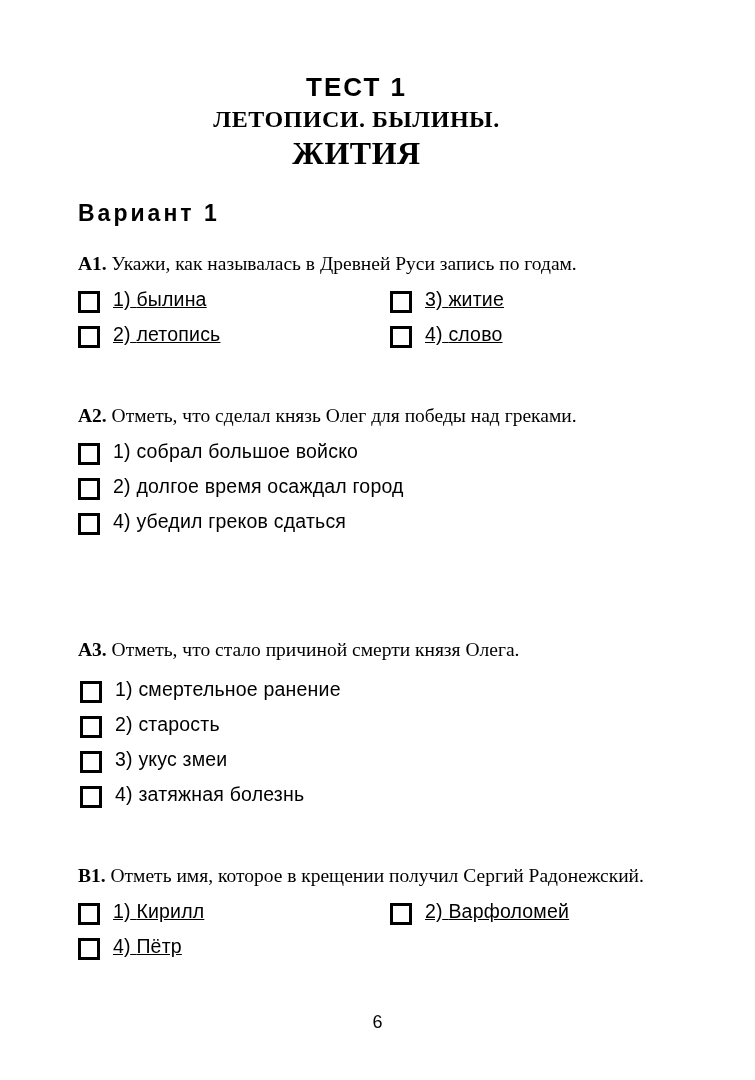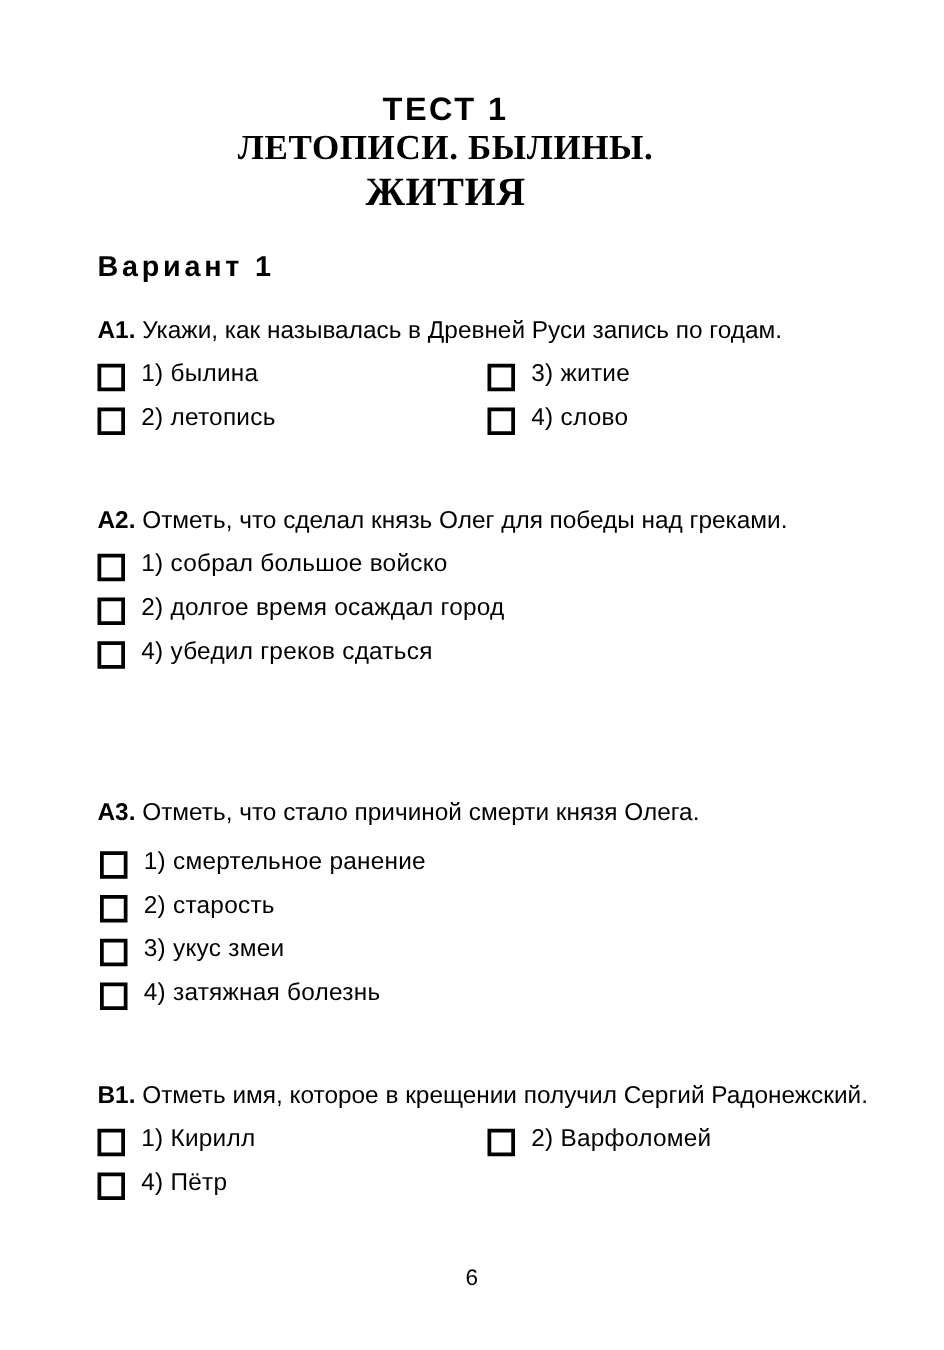--- a/index.html
+++ b/index.html
@@ -36,21 +36,21 @@
     font-family: "Liberation Sans", sans-serif;
     font-weight: bold;
     font-size: 26px;
     letter-spacing: 2px;
     line-height: 30px;
     margin-left: 38px;
   }
   .title-main {
     font-family: "Liberation Serif", serif;
     font-weight: bold;
-    font-size: 28px;
+    font-size: 24px;
     line-height: 34px;
     letter-spacing: 0.5px;
     margin-left: 38px;
   }
   .title-main-l2 {
     font-family: "Liberation Serif", serif;
     font-weight: bold;
     font-size: 32px;
     line-height: 34px;
     letter-spacing: 0.5px;
@@ -73,20 +73,21 @@
     left: 78px;
     width: 618px;
   }
   .q-text {
     font-size: 19.5px;
     line-height: 28px;
     text-align: justify;
     text-justify: inter-word;
     padding-left: 40px;
     text-indent: -40px;
+    font-family: Liberation Serif, serif;
   }
   .q-label {
     font-weight: bold;
   }
   .q-body {
     font-weight: normal;
   }
 
   
   .options {
@@ -109,20 +110,21 @@
   .opt-label {
     font-size: 19.5px;
     line-height: 24px;
     margin-left: 13px;
     white-space: nowrap;
     letter-spacing: 0.2px;
   }
   .col-grid {
     display: grid;
     grid-template-columns: 312px auto;
+    text-decoration: underline;
   }
 
   
   .page-number {
     position: absolute;
     top: 1012px;
     left: 0;
     width: 755px;
     text-align: center;
     font-size: 18px;

